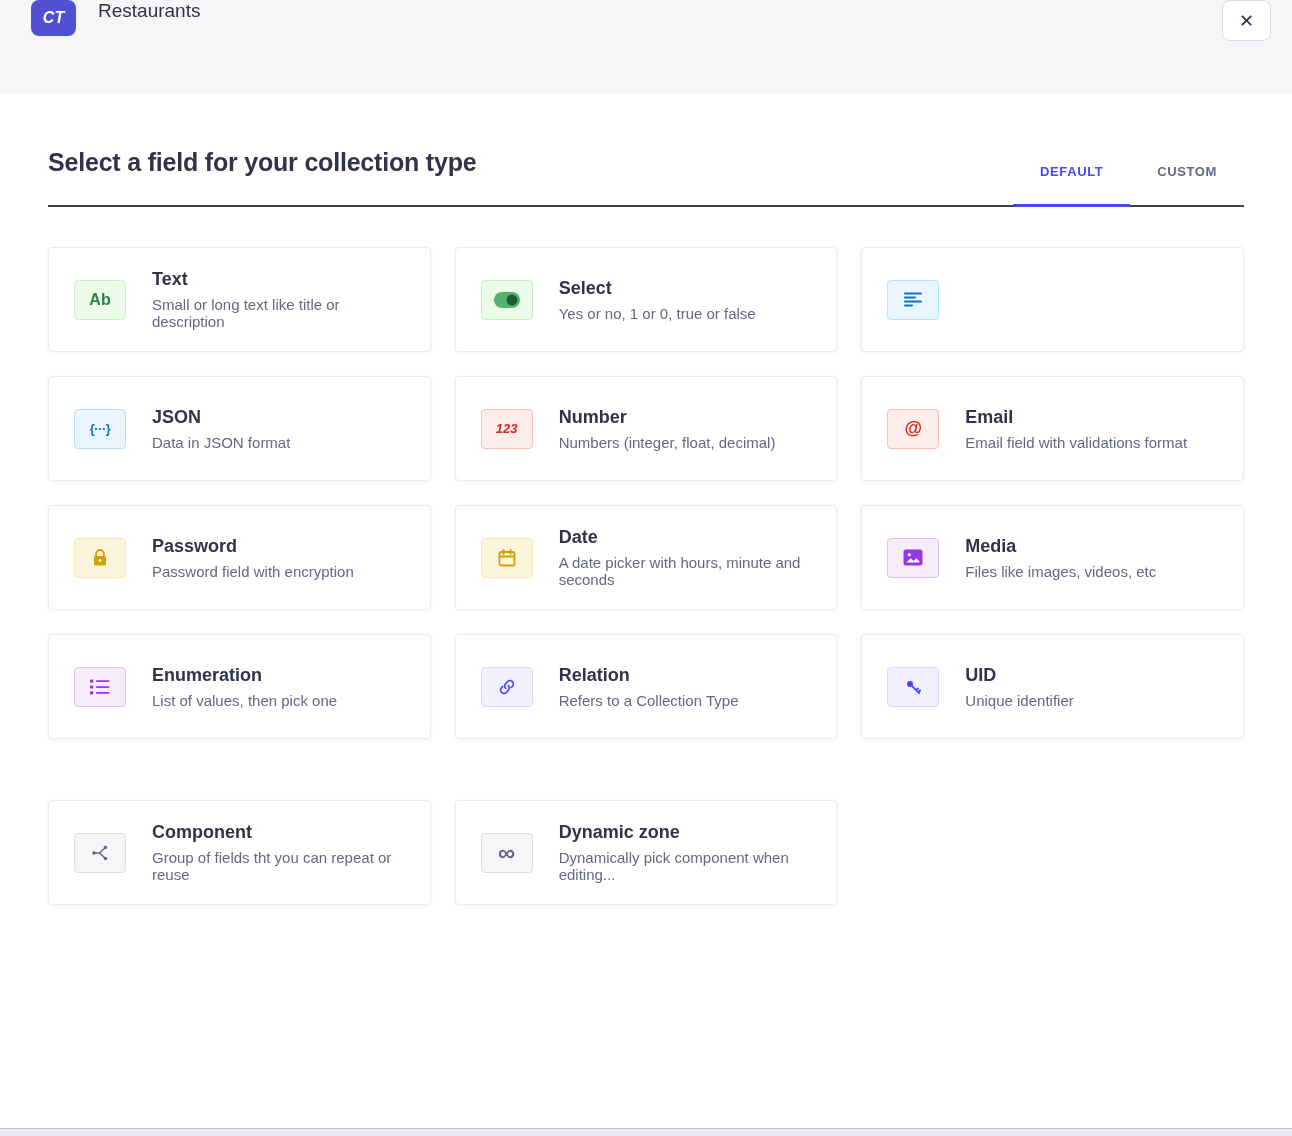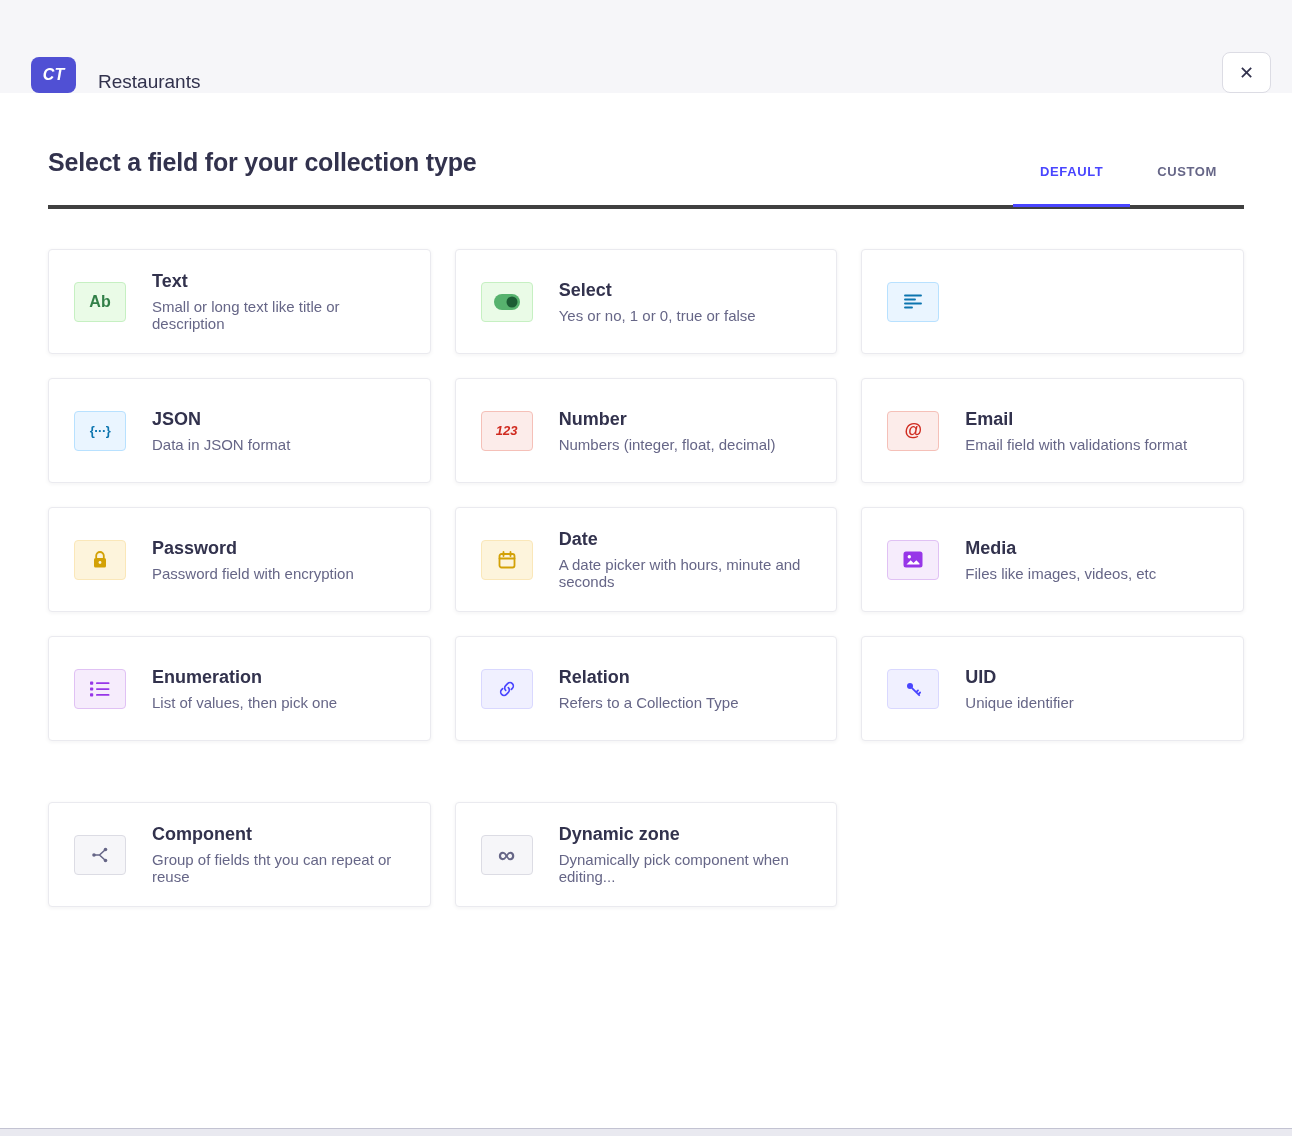--- a/index.html
+++ b/index.html
@@ -6,39 +6,39 @@
   html,body { margin:0; padding:0; }
   body {
     width:1292px; height:1136px; position:relative; overflow:hidden;
     background:#ffffff; font-family:"Liberation Sans", sans-serif;
     color:var(--text-primary);
   }
 
   
   .app-header {
     height:93px; background:var(--header-bg);
-    display:flex; align-items:flex-end; padding:0 21px 0 31px;
+    display:flex; align-items:flex-start; padding:0 21px 0 31px;
   }
   .ct-badge {
     width:45px; height:36px; border-radius:8px; background:var(--badge-bg);
     color:#ffffff; font-weight:700; font-style:italic; font-size:16px;
     display:flex; align-items:center; justify-content:center;
   }
   .header-title { margin-left:22px; font-size:19px; font-weight:400; color:var(--text-primary); }
   .close-btn {
     margin-left:auto; width:49px; height:41px; background:#ffffff;
     border:1px solid #dcdce4; border-radius:8px; display:flex; align-items:center;
     justify-content:center; font-size:18px; color:#32324d; cursor:pointer;
   }
 
   
   main { padding:0 48px; }
   .title-row {
     margin-top:55px; display:flex; justify-content:space-between;
-    align-items:flex-end; border-bottom:4px solid #404040;
+    align-items:flex-end; border-bottom:2px solid #404040;
   }
   .page-title { margin:0 0 28px 0; font-size:25px; font-weight:700; color:var(--text-primary); letter-spacing:-0.2px; }
   .tabs { display:flex; }
   .tab {
     padding:0 27px 26px 27px; font-size:13px; font-weight:700;
     letter-spacing:0.6px; color:var(--text-secondary); position:relative; cursor:pointer;
   }
   .tab.active { color:var(--accent); }
   .tab.active::after {
     content:""; position:absolute; left:0; right:0; bottom:-2px; height:3px;

